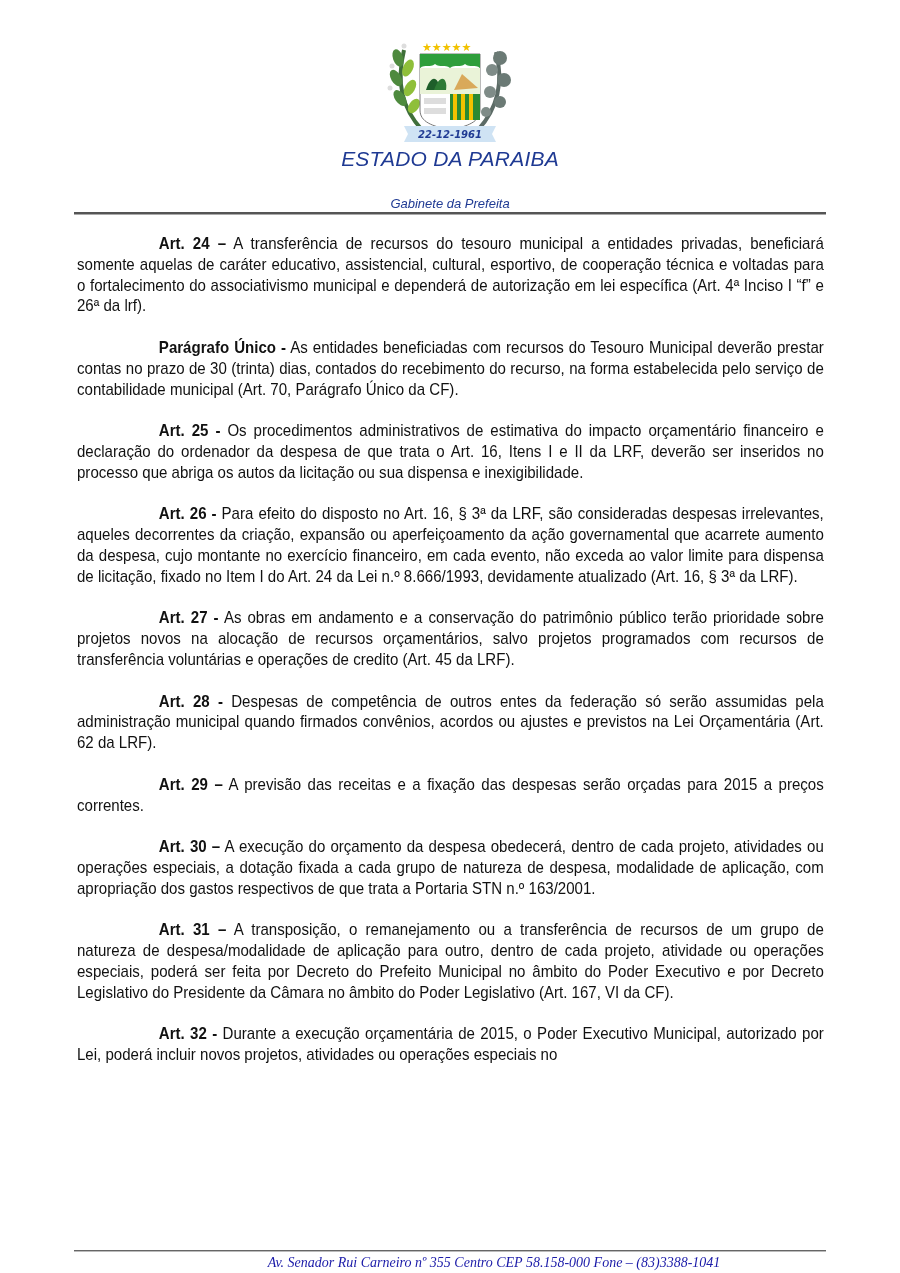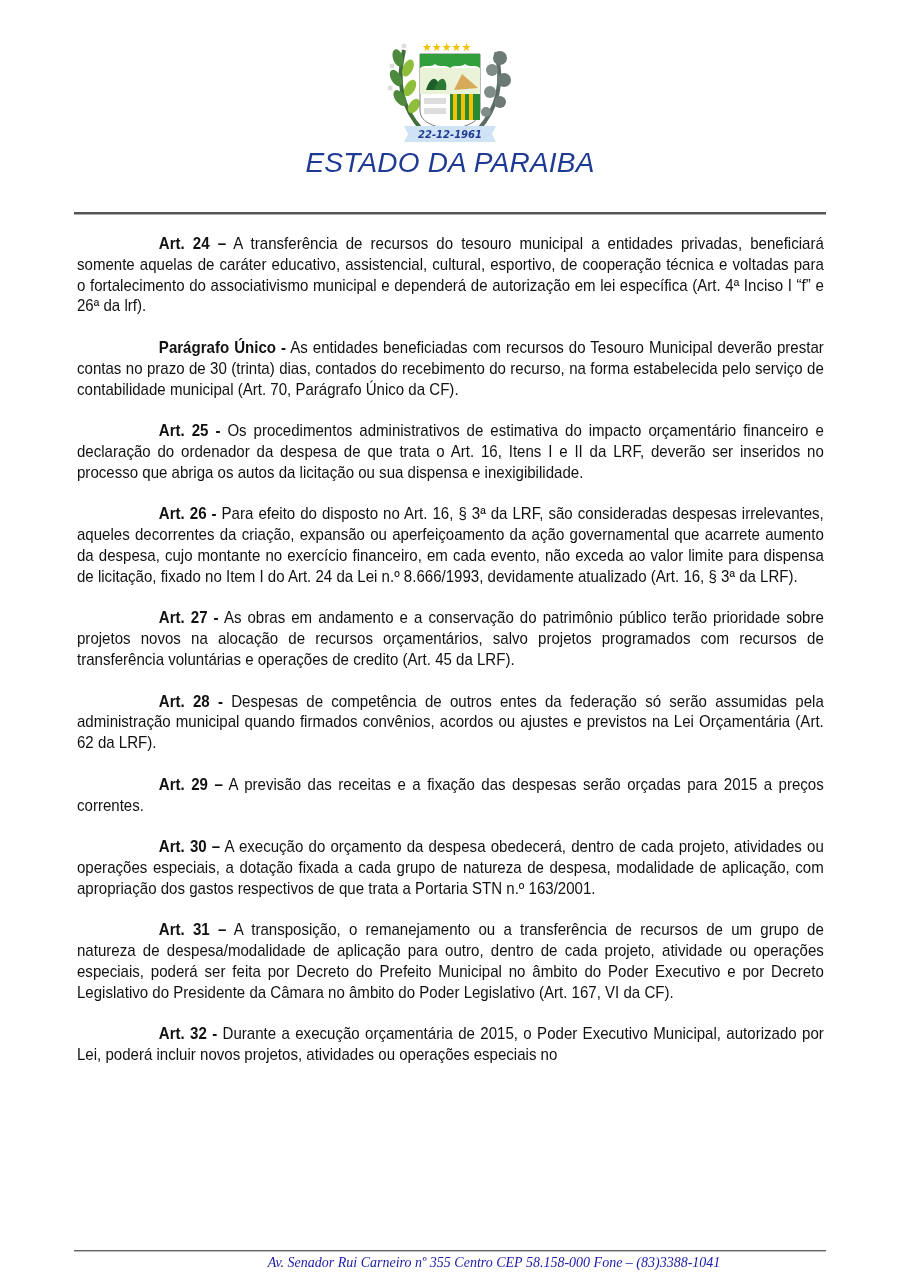--- a/index.html
+++ b/index.html
@@ -6,21 +6,21 @@
   body { width: 900px; height: 1273px; position: relative; overflow: hidden; }
   .page { position: absolute; left: 0; top: 0; width: 900px; height: 1273px; }
 
   
   .crest { position: absolute; left: 382px; top: 38px; width: 136px; height: 106px; }
   .header-title {
     position: absolute; left: 0; width: 900px; text-align: center;
     font-family: "Liberation Sans", sans-serif; font-style: italic;
     color: #1f3a93;
   }
-  .h1 { top: 147px; font-size: 28px; letter-spacing: 0.2px; }
+  .h1 { top: 147px; font-size: 21px; letter-spacing: 0.2px; }
   .h2 { top: 172px; font-size: 21px; letter-spacing: 0.2px; }
   .h3 { top: 196px; font-size: 13px; }
   .rule-top { position: absolute; left: 74px; top: 212px; width: 752px; height: 2px; background: #555; border-bottom: 1px solid #aaa; }
 
   
   .body-text {
     position: absolute; left: 77px; top: 233px; width: 747px;
     font-family: "Liberation Sans", sans-serif; font-size: 16.2px; line-height: 20.8px;
     color: #111; transform: scaleX(0.93); transform-origin: left top;
   }
@@ -84,20 +84,21 @@
       <rect x="42" y="70" width="22" height="6" fill="#ddd"></rect>
     </g>
 
     <g>
       <path d="M22 88 H114 L110 96 L114 104 H22 L26 96 Z" fill="#cfe3f4"></path>
       <text x="68" y="100" text-anchor="middle" font-size="10" font-weight="bold" font-style="italic" fill="#1f3a93" font-family="DejaVu Sans, sans-serif">22-12-1961</text>
     </g>
   </svg>
 
   <div class="header-title h1">ESTADO DA PARAIBA</div>
+  <div class="header-title h3">Gabinete da Prefeita</div>
   <div class="rule-top"></div>
 
   <div class="body-text">
     <div class="body-inner">
       <p class="para"><b>Art. 24 –</b><span> A transferência de recursos do tesouro municipal a entidades privadas, beneficiará somente aquelas de caráter educativo, assistencial, cultural, esportivo, de cooperação técnica e voltadas para o fortalecimento do associativismo municipal e dependerá de autorização em lei específica (Art. 4ª Inciso I “f” e 26ª da lrf).</span></p>
       <p class="para"><b>Parágrafo Único -</b><span> As entidades beneficiadas com recursos do Tesouro Municipal deverão prestar contas no prazo de 30 (trinta) dias, contados do recebimento do recurso, na forma estabelecida pelo serviço de contabilidade municipal (Art. 70, Parágrafo Único da CF).</span></p>
       <p class="para"><b>Art. 25 -</b><span> Os procedimentos administrativos de estimativa do impacto orçamentário financeiro e declaração do ordenador da despesa de que trata o Art. 16, Itens I e II da LRF, deverão ser inseridos no processo que abriga os autos da licitação ou sua dispensa e inexigibilidade.</span></p>
       <p class="para"><b>Art. 26 -</b><span> Para efeito do disposto no Art. 16, § 3ª da LRF, são consideradas despesas irrelevantes, aqueles decorrentes da criação, expansão ou aperfeiçoamento da ação governamental que acarrete aumento da despesa, cujo montante no exercício financeiro, em cada evento, não exceda ao valor limite para dispensa de licitação, fixado no Item I do Art. 24 da Lei n.º 8.666/1993, devidamente atualizado (Art. 16, §  3ª da LRF).</span></p>
       <p class="para"><b>Art. 27 -</b><span> As obras em andamento e a conservação do patrimônio público terão prioridade sobre projetos novos na alocação de recursos orçamentários, salvo projetos programados com recursos de transferência voluntárias e operações de credito (Art. 45 da LRF).</span></p>
       <p class="para"><b>Art. 28 -</b><span> Despesas de competência de outros entes da federação só serão assumidas pela administração municipal quando firmados convênios, acordos ou ajustes e previstos na Lei Orçamentária (Art. 62 da LRF).</span></p>

